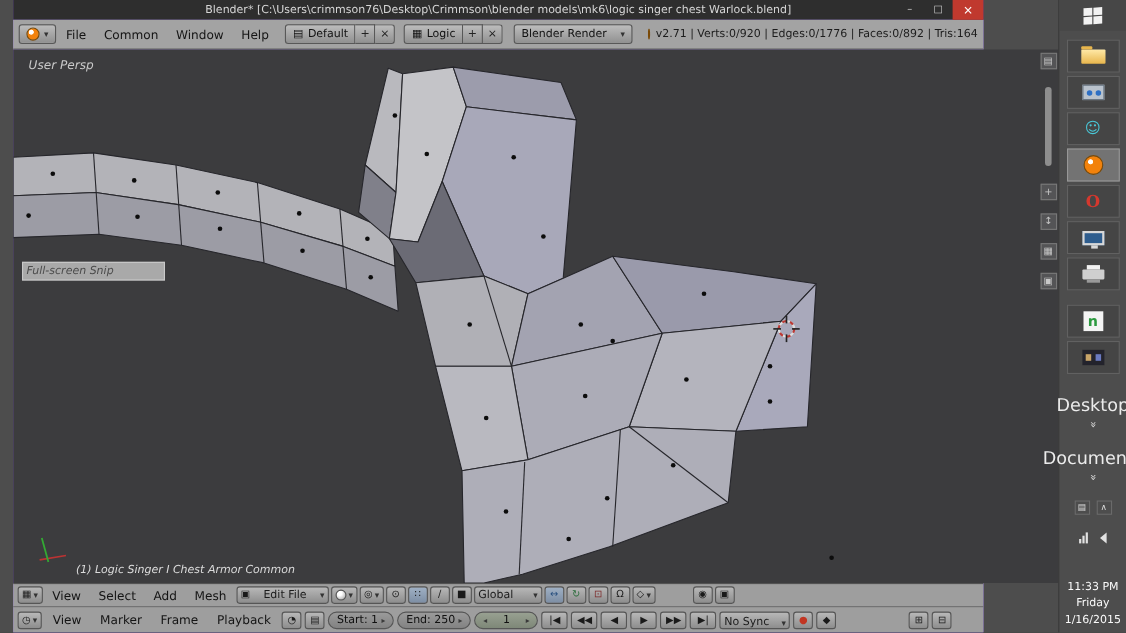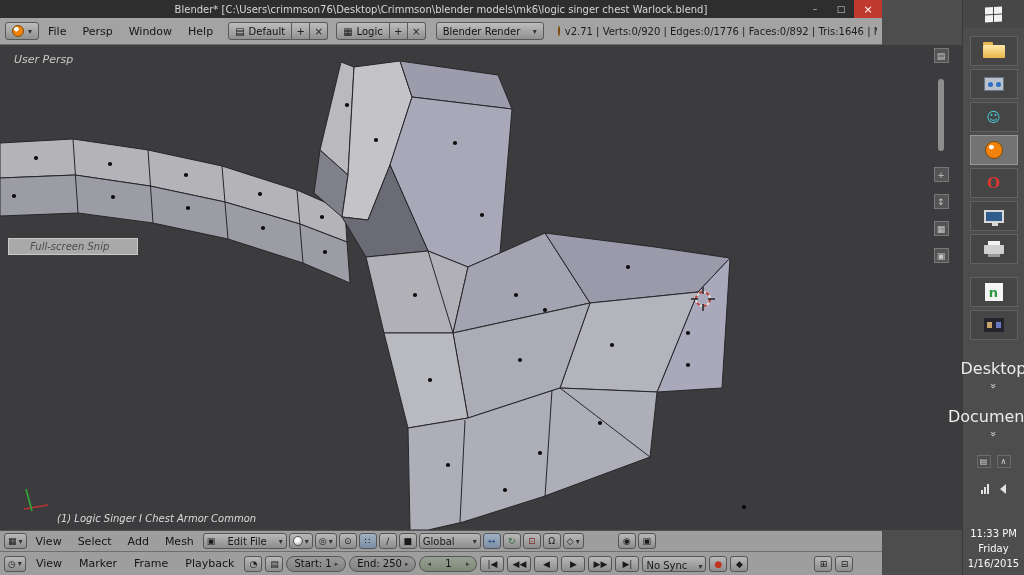--- a/index.html
+++ b/index.html
@@ -1,21 +1,21 @@
 <!DOCTYPE html>
 <html><head>
 <meta charset="utf-8">
 <style>
   * { box-sizing: border-box; margin: 0; padding: 0; }
   html,body { width:1024px; height:575px; overflow:hidden; background:#4d4d4d;
               font-family:"DejaVu Sans", sans-serif; }
   .screen { position:relative; width:1024px; height:575px; }
 
   
-  .blender-window { position:absolute; left:0; top:0; width:882px; height:575px; background:#8b5cf6; }
+  .blender-window { position:absolute; left:12px; top:0; width:882px; height:575px; background:#8b5cf6; }
 
   .titlebar { height:18px; background:#2e2e2e; display:flex; align-items:center; }
   .titlebar .pad { width:80px; }
   .window-title { flex:1; text-align:center; font-size:10px; color:#d6d6d6;
                   white-space:nowrap; overflow:hidden; }
   .winbtns { display:flex; height:100%; }
   .winbtn { width:26px; height:100%; display:flex; align-items:center; justify-content:center;
             color:#cfcfcf; font-size:9px; }
   .winbtn.close { background:#c0392e; color:#fff; font-size:11px; width:28px; }
 
@@ -40,21 +40,21 @@
   .stats { margin-left:12px; font-size:10px; color:#1c1c1c; overflow:hidden; display:flex;
            align-items:center; gap:5px; }
 
   
   .viewport { position:relative; width:962px; height:485px; background:#3c3c3e; overflow:hidden;font-style:italic; }
   #mesh-svg { position:absolute; left:0; top:0; }
   .view-label { position:absolute; left:14px; top:8px; font-size:11px; color:#c9c9c9; }
   .object-info { position:absolute; left:57px; bottom:6px; font-size:10px; color:#dcdcdc; }
   .snip-box { position:absolute; left:8px; top:193px; width:130px; height:17px;
               background:#a9a9a9; border:1px solid #c9c9c9; color:#4c4c4c; font-size:10px;
-              line-height:15px; padding-left:21px; }
+              line-height:15px; padding-left:3px; }
   .vp-right { position:absolute; right:12px; top:3px; width:18px; display:flex; flex-direction:column;
               align-items:center; }
   .vp-icon { width:15px; height:15px; border:1px solid #787878; background:#545456; color:#c7c7c7;
              font-size:9px; display:flex; align-items:center; justify-content:center; margin-bottom:12px; }
   .vp-scroll { width:6px; height:72px; background:#8e8e8e; border-radius:3px; margin:4px 0 16px 0; }
 
   
   .v3d-header { height:21px; background:#9e9e9e; border-top:1px solid #525252;
                 display:flex; align-items:center; padding:0 4px; gap:2px; font-size:11px; color:#141414;
                 white-space:nowrap; }
@@ -136,21 +136,21 @@
         <div class="winbtn close">×</div>
       </div>
     </div>
 
     <div class="info-header">
       <div class="widget">
         <span class="blogo"></span>
         <span class="drop">▾</span>
       </div>
       <span class="menu">File</span>
-      <span class="menu">Persp</span>
+      <span class="menu">Common</span>
       <span class="menu">Window</span>
       <span class="menu">Help</span>
 
       <span style="display:inline-flex; margin-left:6px;">
         <span class="widget seg">
           <span>▤</span>
           <span>Default</span>
         </span>
         <span class="sq-btn">+</span>
         <span class="sq-btn last">×</span>

